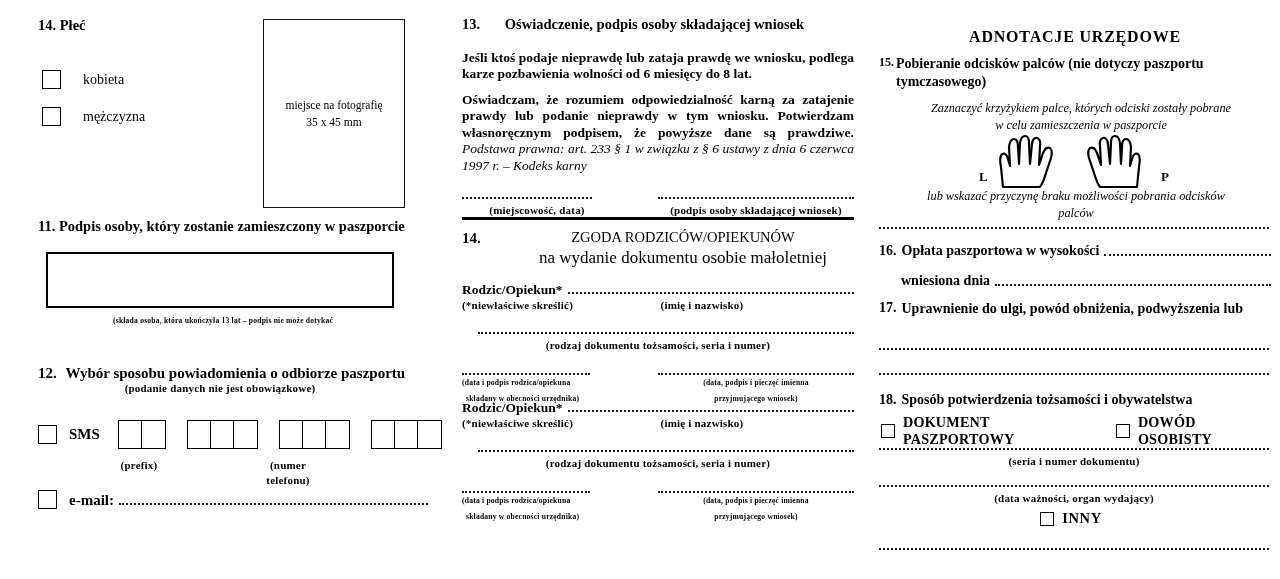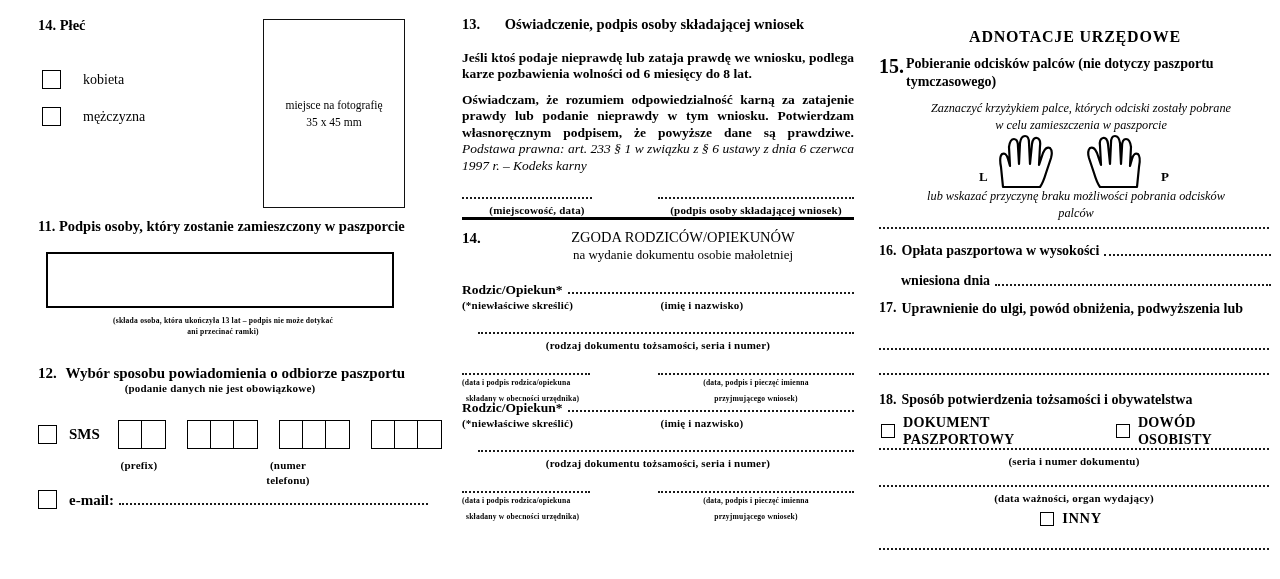--- a/index.html
+++ b/index.html
@@ -99,21 +99,20 @@
 
     <div class="abs sec-num" style="left:38px;top:218px;">
       <span>11.</span>
       <span>Podpis osoby, który zostanie zamieszczony w paszporcie</span>
     </div>
 
     <div class="sigbox"></div>
 
     <div class="abs center tiny2" style="left:40px;top:316px;width:366px;">
       <div>(składa osoba, która ukończyła 13 lat – podpis nie może dotykać</div>
-      <div>ani przecinać ramki)</div>
     </div>
 
     <div class="abs sec-num" style="left:38px;top:365px;font-size:15px;">
       <span>12.</span>
       <span style="margin-left:5px;">Wybór sposobu powiadomienia o odbiorze paszportu</span>
     </div>
     <div class="abs tiny center" style="left:110px;top:381px;width:220px;">(podanie danych nie jest obowiązkowe)</div>
 
     <div class="abs" style="left:38px;top:420px;display:flex;align-items:center;">
       <span class="cb"></span>
@@ -172,21 +171,21 @@
     <div class="abs tiny" style="left:0;top:203px;width:150px;text-align:center;">(miejscowość, data)</div>
 
     <div class="abs dots" style="left:196px;top:197px;width:196px;"></div>
     <div class="abs tiny" style="left:196px;top:203px;width:196px;text-align:center;">(podpis osoby składającej wniosek)</div>
 
     <div class="abs rule" style="left:0;top:217px;width:392px;"></div>
 
     <div class="abs sec-num" style="left:0;top:230px;font-size:15px;">14.</div>
     <div class="abs center" style="left:56px;top:228px;width:330px;font-size:14.5px;line-height:1.28;">
       <div>ZGODA RODZICÓW/OPIEKUNÓW</div>
-      <div style="font-size:13px;">na wydanie dokumentu osobie małoletniej</div>
+      <div style="font-size:17px;">na wydanie dokumentu osobie małoletniej</div>
     </div>
 
     <div class="abs" style="left:0;top:282px;width:392px;">
       <div style="display:flex;align-items:flex-end;">
         <span style="font-weight:bold;font-size:13.5px;">Rodzic/Opiekun*</span>
         <span class="dotfill"></span>
       </div>
       <div style="position:relative;height:12px;">
         <span class="tiny abs" style="left:0;top:0;">(*niewłaściwe skreślić)</span>
         <span class="tiny abs" style="left:150px;top:0;width:180px;text-align:center;">(imię i nazwisko)</span>
@@ -229,21 +228,21 @@
     </div>
 
   </div>
 
   <div class="col col-right">
 
     <div class="abs center" style="left:0;top:28px;width:400px;font-size:16px;font-weight:bold;letter-spacing:.8px;">ADNOTACJE URZĘDOWE</div>
 
     <div class="abs" style="left:4px;top:55px;width:392px;">
       <div style="display:flex;">
-        <span class="sec-num" style="font-size:20px;">15.</span>
+        <span class="sec-num" style="font-size:12px;">15.</span>
         <span class="sec-num" style="font-size:14px;margin-left:2px;line-height:1.25;">
           <span>Pobieranie odcisków palców (nie dotyczy paszportu</span><br>
           <span>tymczasowego)</span>
         </span>
       </div>
     </div>
 
     <div class="abs center italic" style="left:20px;top:100px;width:372px;font-size:12.3px;line-height:1.35;">
       <div>Zaznaczyć krzyżykiem palce, których odciski zostały pobrane</div>
       <div>w celu zamieszczenia w paszporcie</div>

